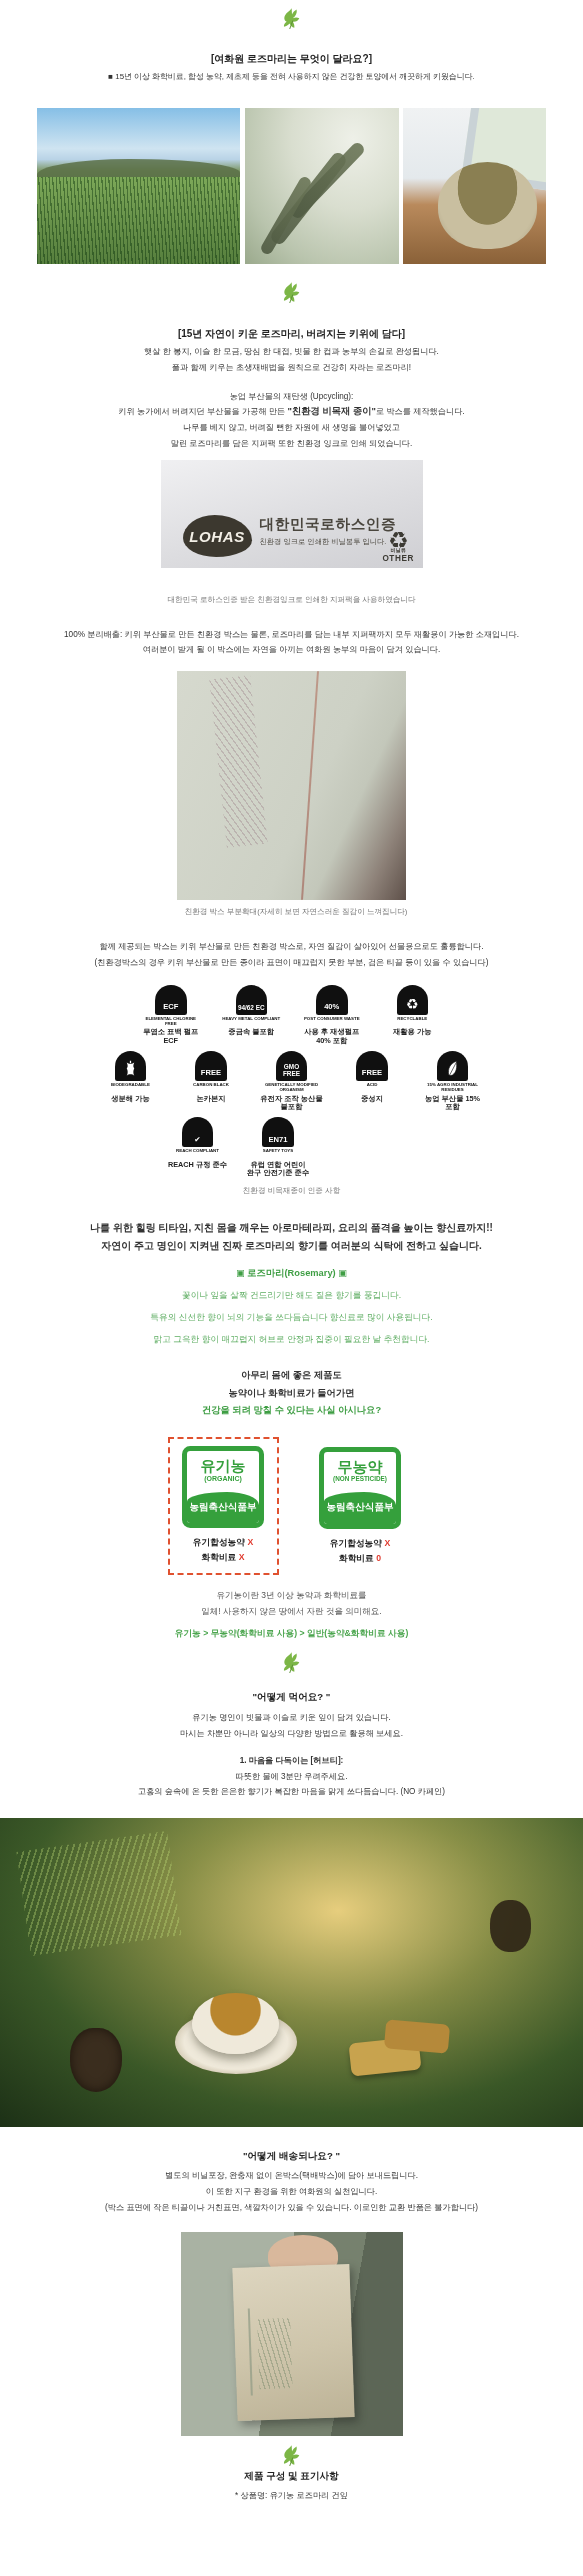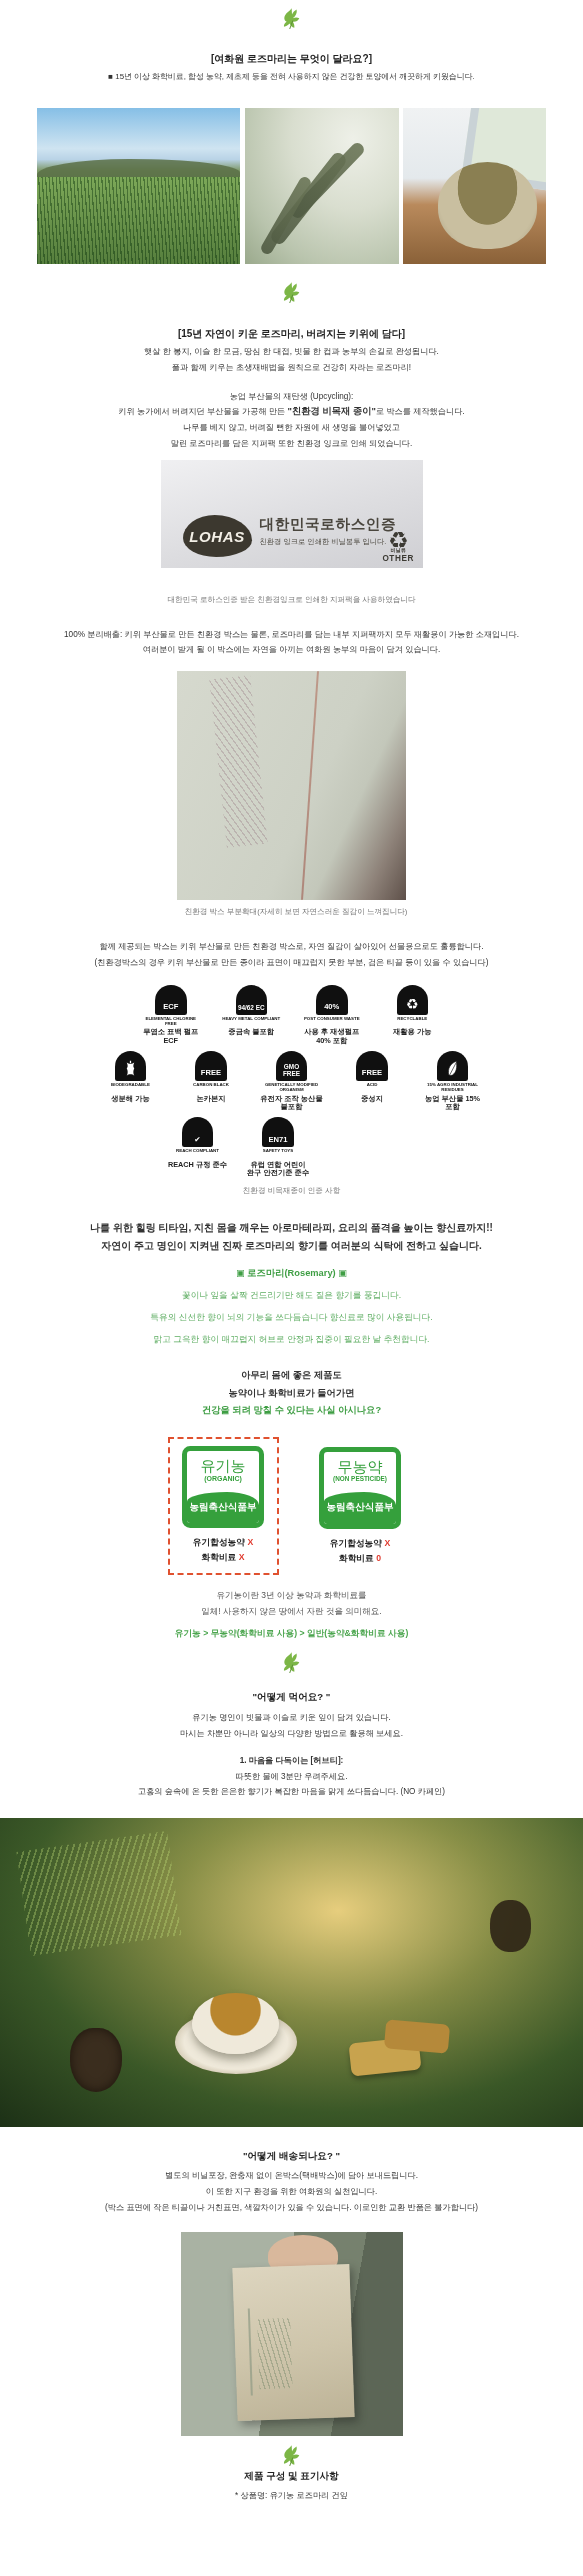--- a/index.html
+++ b/index.html
@@ -60,21 +60,21 @@
   .klabel{font-size:7.3px;color:#222;font-weight:bold;margin-top:2.3px;line-height:8.7px;}
   .p6{margin-top:23px;font-size:10px;font-weight:bold;line-height:17.5px;}
   .rose-title{margin-top:13px;font-size:9.3px;font-weight:bold;color:#3f9e44;}
   .rose-lines{margin-top:3.5px;font-size:8.7px;color:#5fae63;line-height:22px;}
   .warn{margin-top:17.5px;font-size:9.3px;font-weight:bold;line-height:17.5px;color:#333;}
   .warn .green{color:#3f9e44;}
   .badges{margin-top:17.5px;display:flex;justify-content:center;align-items:flex-start;gap:26px;}
   .badge-col{width:111px;}
   .dashed{border:2.3px dashed #e0512f;padding:7px 4.7px 8.2px;}
   .badge{width:72px;height:72px;border:5.2px solid #35a03c;border-radius:8.2px;margin:0 auto;position:relative;background:#fff;overflow:hidden;}
-  .badge .kr{margin-top:7px;font-size:15px;font-weight:normal;color:#35a03c;line-height:16.3px;}
+  .badge .kr{margin-top:7px;font-size:15px;font-weight:bold;color:#35a03c;line-height:16.3px;}
   .badge .en{font-size:7px;font-weight:bold;color:#35a03c;}
   .badge .bottom{position:absolute;left:0;right:0;bottom:0;height:44%;background:#35a03c;border-radius:55% 45% 0 0/9.3px 13px 0 0;color:#fff;font-weight:bold;font-size:9.6px;display:flex;align-items:center;justify-content:center;}
   .xlines{margin-top:7px;font-size:8.7px;font-weight:bold;line-height:15px;color:#222;}
   .xlines .red{color:#e03b2f;}
   .explain{margin-top:13px;font-size:8.5px;color:#555;line-height:15.7px;}
   .compare{margin-top:2.3px;font-size:8.7px;font-weight:bold;color:#4ca64f;}
   .sec-title{margin-top:15px;font-size:9.6px;font-weight:bold;color:#222;}
   .eat-p1{margin-top:5.8px;}
   .eat-p2{margin-top:11.7px;}
   .tea{width:583px;height:309px;margin-top:17.5px;position:relative;overflow:hidden;background:radial-gradient(ellipse at 58% 30%,rgba(240,212,130,.95) 0%,rgba(160,160,80,.75) 34%,rgba(60,90,40,.9) 66%,rgba(28,48,22,1) 100%),linear-gradient(#44602e,#223a1a);}

